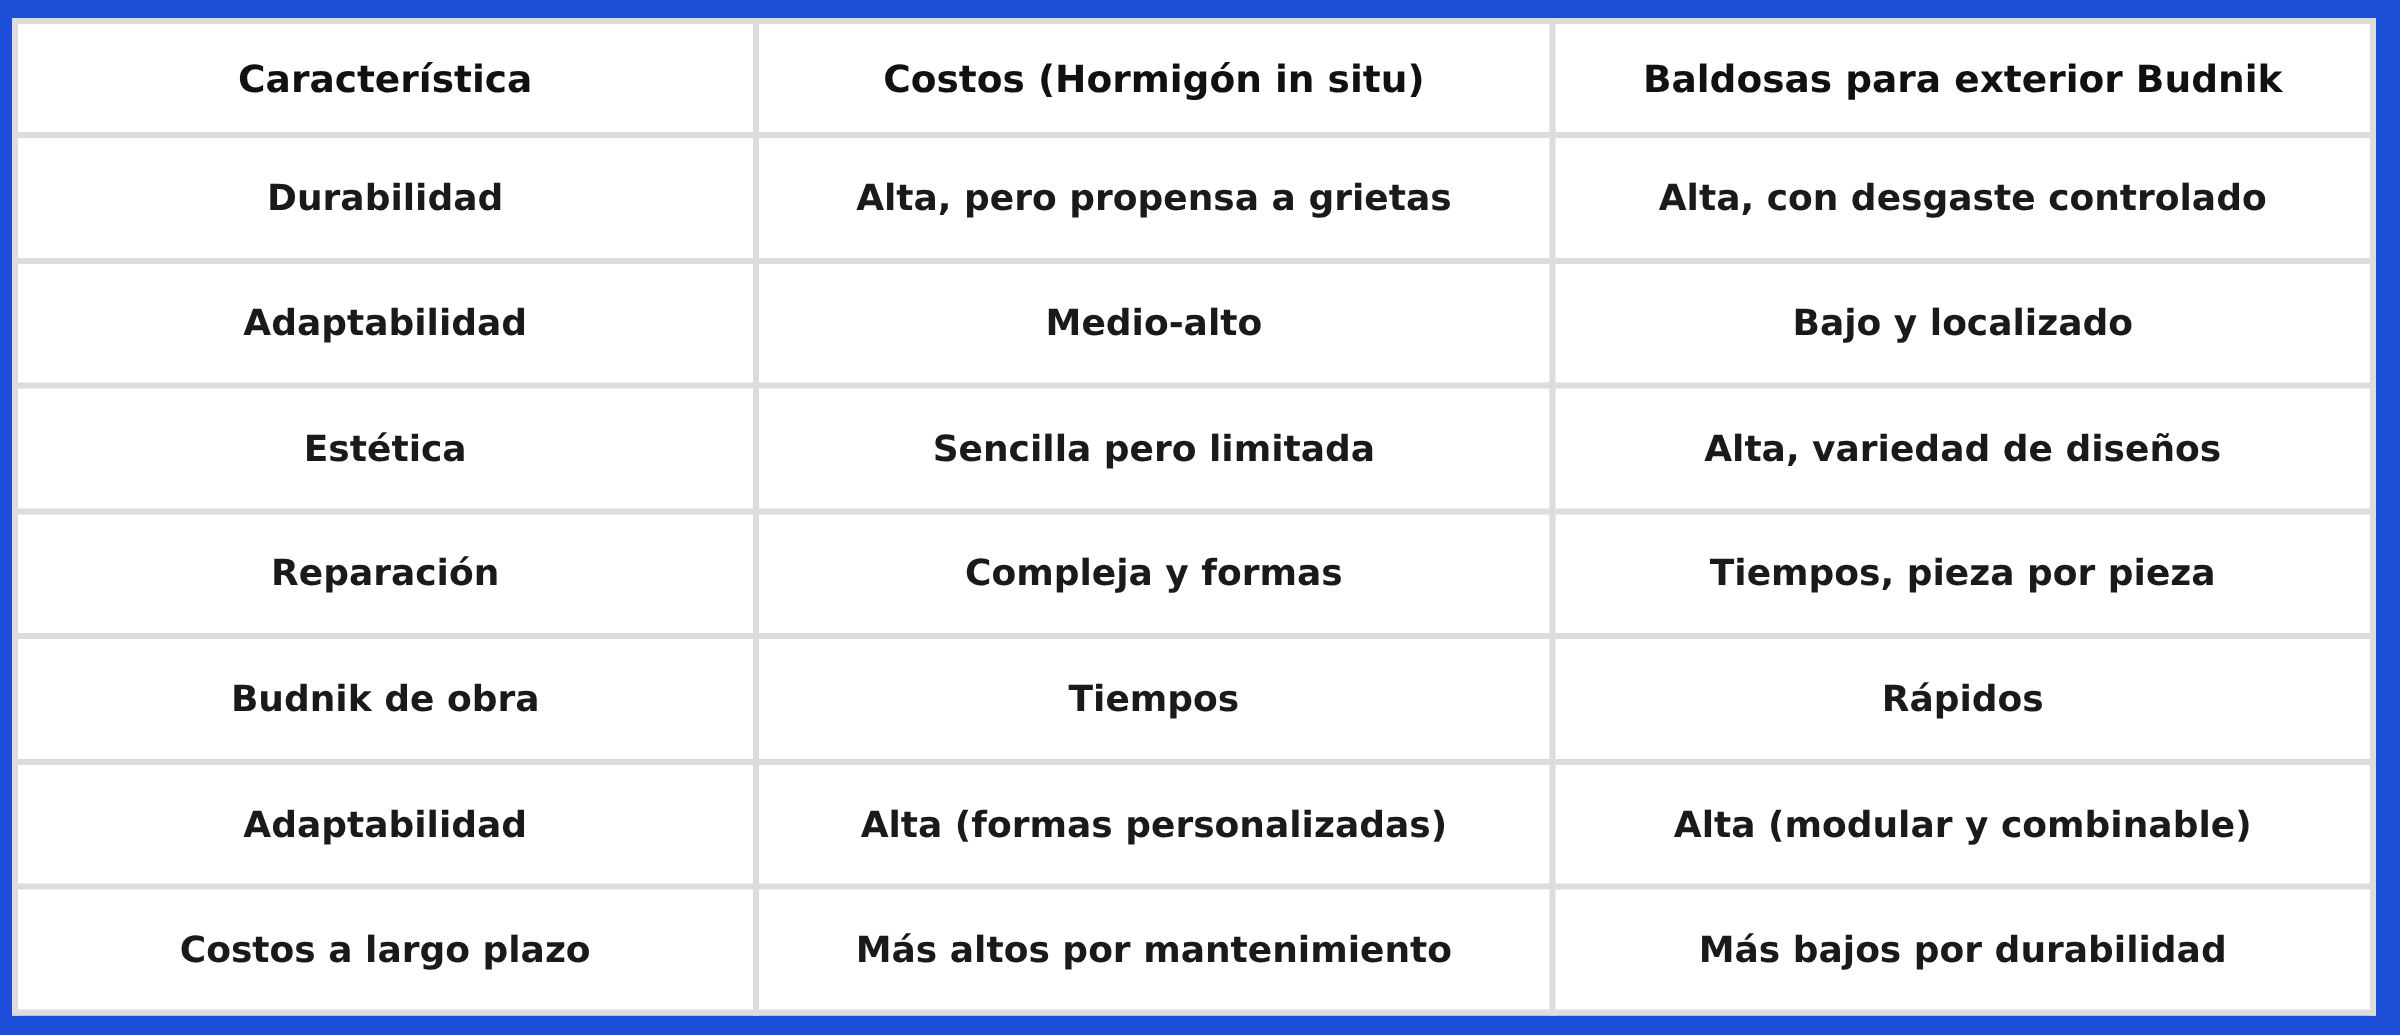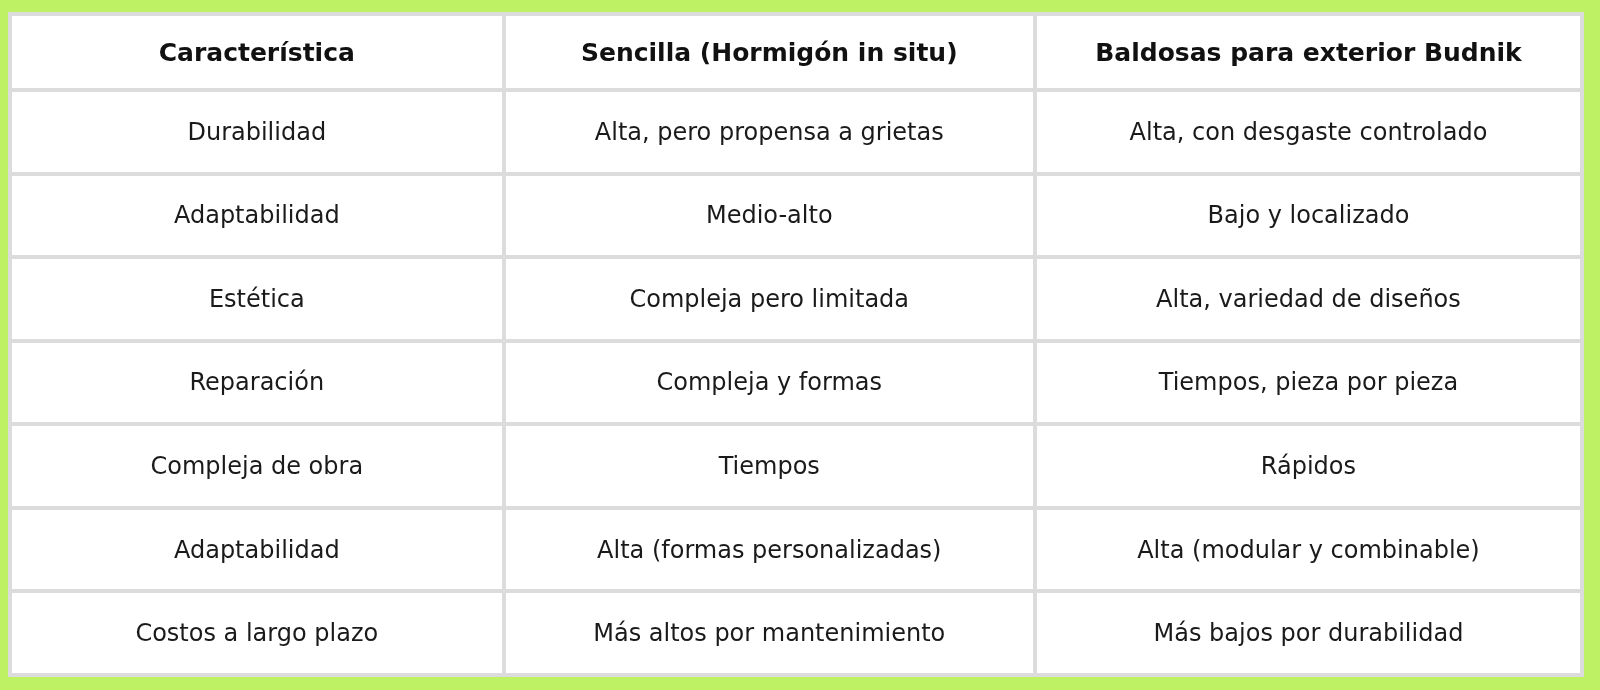--- a/index.html
+++ b/index.html
@@ -7,42 +7,42 @@
     padding: 0;
     background: #000000;
     width: 1600px;
     height: 690px;
     font-family: "DejaVu Sans", "Liberation Sans", sans-serif;
   }
   .canvas {
     position: relative;
     width: 1600px;
     height: 690px;
-    background: #bef264;
+    background: #1d4ed8;
     overflow: hidden;
   }
   table.cmp {
     position: absolute;
     left: 8px;
     top: 12px;
     width: 1576px;
     height: 665px;
     border-collapse: collapse;
     background: #ffffff;
     color: #1a1a1a;
     table-layout: fixed;
   }
   .cmp th, .cmp td {
     border: 4px solid #dcdcdc;
     text-align: center;
     vertical-align: middle;
     padding: 0 12px;
     height: 72px;
     font-size: 24px;
-    font-weight: normal;
+    font-weight: bold;
     overflow: hidden;
   }
   .cmp th {
     font-weight: bold;
     font-size: 25px;
     color: #111111;
   }
   .col-1 { width: 31.4%; }
   .col-2 { width: 33.8%; }
   .col-3 { width: 34.8%; }
@@ -53,47 +53,47 @@
 <div class="canvas">
   <table class="cmp">
     <colgroup>
       <col class="col-1">
       <col class="col-2">
       <col class="col-3">
     </colgroup>
     <thead>
       <tr>
         <th>Característica</th>
-        <th>Sencilla (Hormigón in situ)</th>
+        <th>Costos (Hormigón in situ)</th>
         <th>Baldosas para exterior Budnik</th>
       </tr>
     </thead>
     <tbody>
       <tr>
         <td>Durabilidad</td>
         <td>Alta, pero propensa a grietas</td>
         <td>Alta, con desgaste controlado</td>
       </tr>
       <tr>
         <td>Adaptabilidad</td>
         <td>Medio-alto</td>
         <td>Bajo y localizado</td>
       </tr>
       <tr>
         <td>Estética</td>
-        <td>Compleja pero limitada</td>
+        <td>Sencilla pero limitada</td>
         <td>Alta, variedad de diseños</td>
       </tr>
       <tr>
         <td>Reparación</td>
         <td>Compleja y formas</td>
         <td>Tiempos, pieza por pieza</td>
       </tr>
       <tr>
-        <td>Compleja de obra</td>
+        <td>Budnik de obra</td>
         <td>Tiempos</td>
         <td>Rápidos</td>
       </tr>
       <tr>
         <td>Adaptabilidad</td>
         <td>Alta (formas personalizadas)</td>
         <td>Alta (modular y combinable)</td>
       </tr>
       <tr>
         <td>Costos a largo plazo</td>

